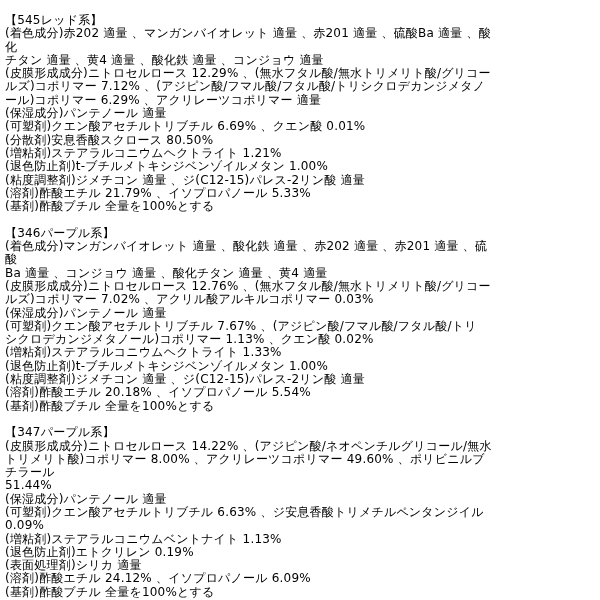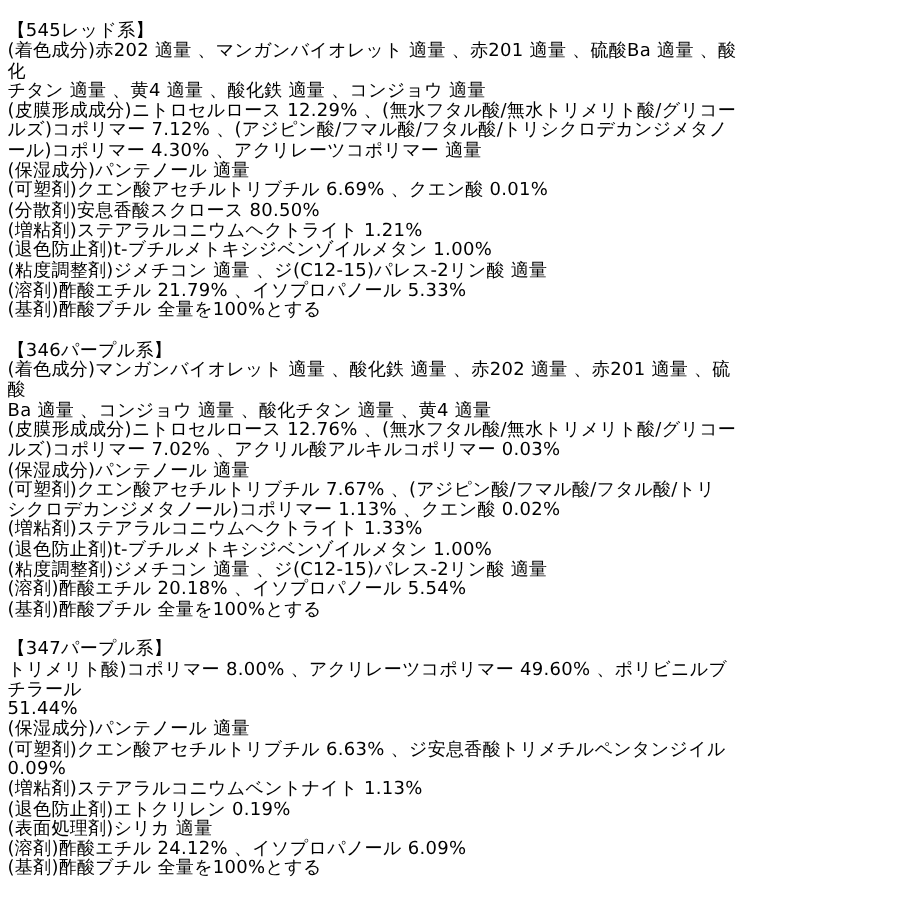--- a/index.html
+++ b/index.html
@@ -29,21 +29,21 @@
 </head>
 <body>
 
 <div class="canvas" id="doc-root">
     <section class="block">
       <div class="line title">【545レッド系】</div>
       <div class="line">(着色成分)赤202 適量 、マンガンバイオレット 適量 、赤201 適量 、硫酸Ba 適量 、酸化</div>
       <div class="line">チタン 適量 、黄4 適量 、酸化鉄 適量 、コンジョウ 適量</div>
       <div class="line">(皮膜形成成分)ニトロセルロース 12.29% 、(無水フタル酸/無水トリメリト酸/グリコー</div>
       <div class="line">ルズ)コポリマー 7.12% 、(アジピン酸/フマル酸/フタル酸/トリシクロデカンジメタノ</div>
-      <div class="line">ール)コポリマー 4.30% 、アクリレーツコポリマー 適量</div>
+      <div class="line">ール)コポリマー 6.29% 、アクリレーツコポリマー 適量</div>
       <div class="line">(保湿成分)パンテノール 適量</div>
       <div class="line">(可塑剤)クエン酸アセチルトリブチル 6.69% 、クエン酸 0.01%</div>
       <div class="line">(分散剤)安息香酸スクロース 80.50%</div>
       <div class="line">(増粘剤)ステアラルコニウムヘクトライト 1.21%</div>
       <div class="line">(退色防止剤)t-ブチルメトキシジベンゾイルメタン 1.00%</div>
       <div class="line">(粘度調整剤)ジメチコン 適量 、ジ(C12-15)パレス-2リン酸 適量</div>
       <div class="line">(溶剤)酢酸エチル 21.79% 、イソプロパノール 5.33%</div>
       <div class="line">(基剤)酢酸ブチル 全量を100%とする</div>
     </section>
     <section class="block">
@@ -56,20 +56,21 @@
       <div class="line">(可塑剤)クエン酸アセチルトリブチル 7.67% 、(アジピン酸/フマル酸/フタル酸/トリ</div>
       <div class="line">シクロデカンジメタノール)コポリマー 1.13% 、クエン酸 0.02%</div>
       <div class="line">(増粘剤)ステアラルコニウムヘクトライト 1.33%</div>
       <div class="line">(退色防止剤)t-ブチルメトキシジベンゾイルメタン 1.00%</div>
       <div class="line">(粘度調整剤)ジメチコン 適量 、ジ(C12-15)パレス-2リン酸 適量</div>
       <div class="line">(溶剤)酢酸エチル 20.18% 、イソプロパノール 5.54%</div>
       <div class="line">(基剤)酢酸ブチル 全量を100%とする</div>
     </section>
     <section class="block">
       <div class="line title">【347パープル系】</div>
+      <div class="line">(皮膜形成成分)ニトロセルロース 14.22% 、(アジピン酸/ネオペンチルグリコール/無水</div>
       <div class="line">トリメリト酸)コポリマー 8.00% 、アクリレーツコポリマー 49.60% 、ポリビニルブチラール</div>
       <div class="line">51.44%</div>
       <div class="line">(保湿成分)パンテノール 適量</div>
       <div class="line">(可塑剤)クエン酸アセチルトリブチル 6.63% 、ジ安息香酸トリメチルペンタンジイル</div>
       <div class="line">0.09%</div>
       <div class="line">(増粘剤)ステアラルコニウムベントナイト 1.13%</div>
       <div class="line">(退色防止剤)エトクリレン 0.19%</div>
       <div class="line">(表面処理剤)シリカ 適量</div>
       <div class="line">(溶剤)酢酸エチル 24.12% 、イソプロパノール 6.09%</div>
       <div class="line">(基剤)酢酸ブチル 全量を100%とする</div>

